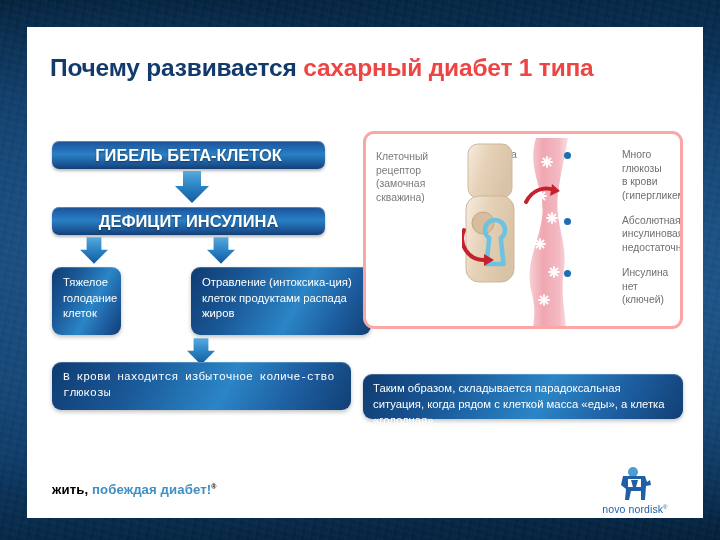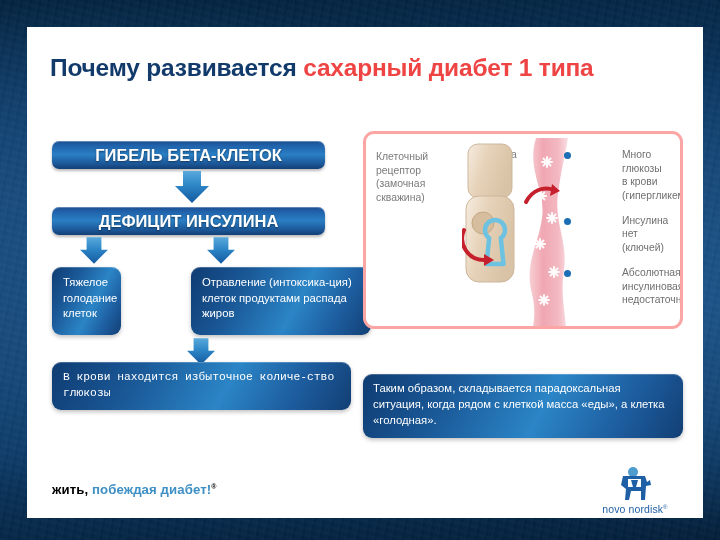--- a/index.html
+++ b/index.html
@@ -89,21 +89,21 @@
   .bullet .dot {
     position: absolute; left: 0; top: 4px; width: 7px; height: 7px; border-radius: 50%;
     background: #1c6fb5;
   }
   .bullet .btxt { color: #6f6f6f; font-size: 10.3px; line-height: 1.33; white-space: pre-line; display: block; margin-left: 44px; }
 
   
   .art { position: absolute; left: 96px; top: 4px; width: 110px; height: 194px; }
 
   #box-para {
-    position: absolute; left: 336px; top: 347px; width: 320px; height: 64px;
+    position: absolute; left: 336px; top: 347px; width: 320px; height: 45px;
     border-radius: 9px;
     background: linear-gradient(118deg,#0f3c72 0%,#1a5897 26%,#2b85c6 56%,#1d5d9f 80%,#123f74 100%);
     box-shadow: 0 2px 4px rgba(0,0,0,.25), inset 0 1px 0 rgba(255,255,255,.22);
     color: #fff; font-size: 11.3px; line-height: 1.4; padding: 7px 10px;
   }
 
   
   .logo { position: absolute; left: 560px; top: 440px; width: 96px; height: 52px; }
   .logo-text {
     position: absolute; left: 0; top: 36px; width: 96px; text-align: center;
@@ -245,28 +245,28 @@
 
       <div class="bullets">
         <div class="bullet">
           <span class="dot"></span>
           <span class="btxt">Много глюкозы
 в крови
 (гипергликемия)</span>
         </div>
         <div class="bullet">
           <span class="dot"></span>
-          <span class="btxt">Инсулина нет
-(ключей)</span>
+          <span class="btxt">Абсолютная
+инсулиновая
+недостаточность</span>
         </div>
         <div class="bullet">
           <span class="dot"></span>
-          <span class="btxt">Абсолютная
-инсулиновая
-недостаточность</span>
+          <span class="btxt">Инсулина нет
+(ключей)</span>
         </div>
       </div>
     </div>
 
     <div id="box-para">Таким образом, складывается парадоксальная ситуация, когда рядом с клеткой масса «еды», а клетка «голодная».</div>
 
     <div class="logo">
       <svg width="96" height="38" viewBox="0 0 96 38">
         <g transform="translate(30,0)">
           <circle cx="16" cy="5" r="5" fill="#4f9ccf"></circle>

